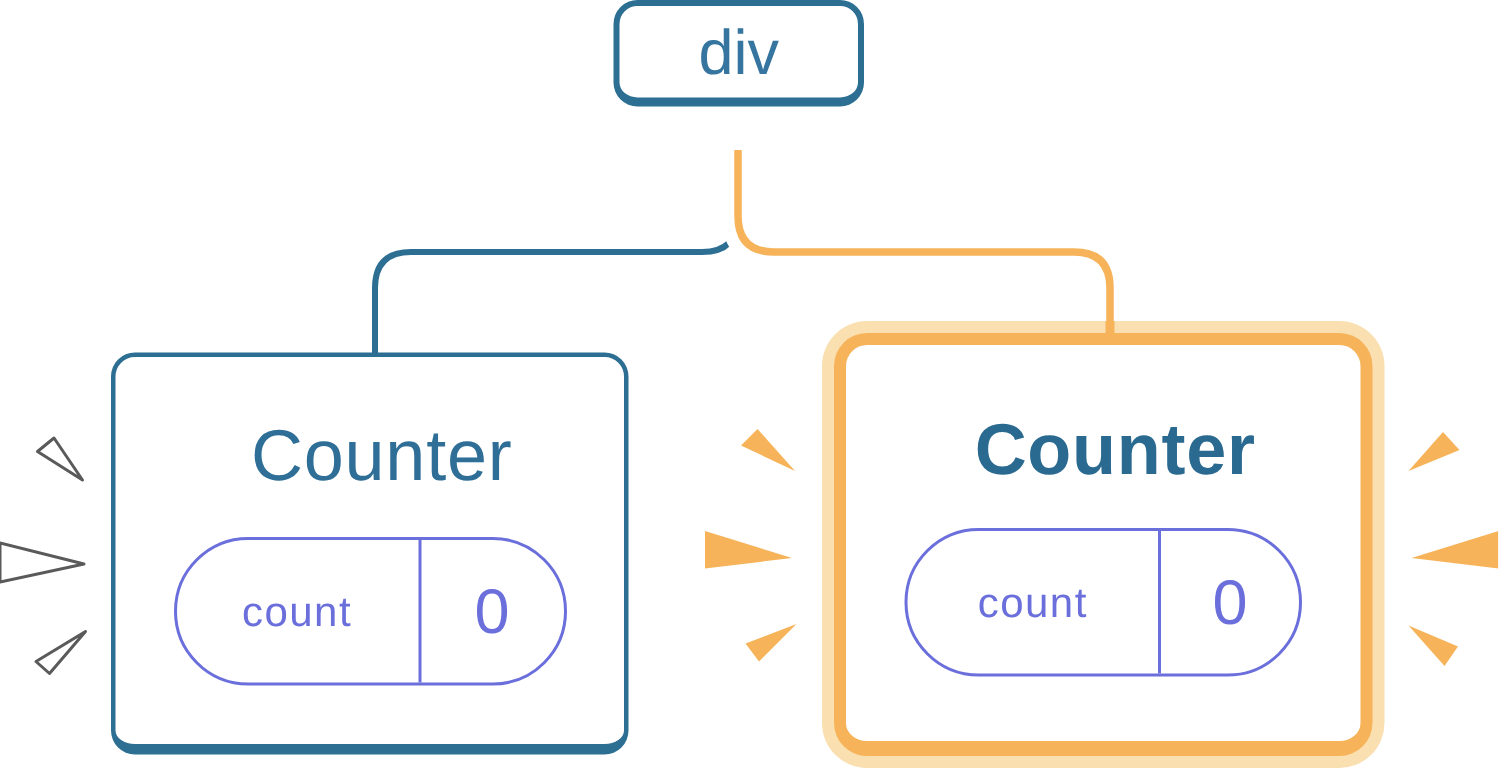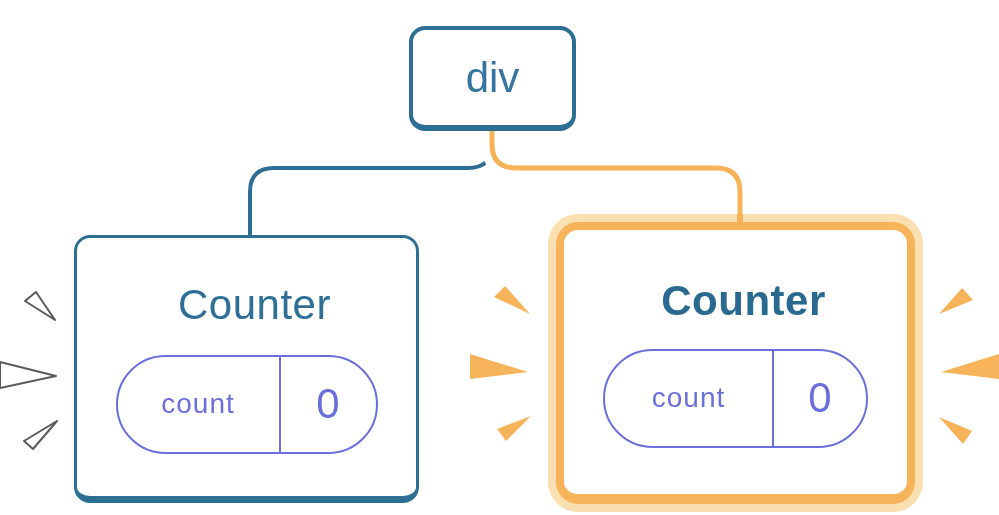--- a/index.html
+++ b/index.html
@@ -5,36 +5,36 @@
   html,body { margin:0; padding:0; background:#ffffff; }
   .stage {
     position:relative; width:999px; height:515px; overflow:hidden;
     background:#ffffff;
     font-family:"Liberation Sans", sans-serif;
   }
   .layer-svg { position:absolute; left:0; top:0; z-index:1; }
 
   
   .root-node {
-    position:absolute; left:409px; top:26px; width:167px; height:105px;
+    position:absolute; left:409px; top:0; width:167px; height:71px;
     box-sizing:border-box; background:#fff;
     border:4px solid #2D6E93; border-bottom-width:6px; border-radius:16px;
     display:flex; align-items:center; justify-content:center;
     font-size:42px; color:#35759F; z-index:2;
   }
 
   
   .counter-left {
     position:absolute; left:74px; top:235px; width:345px; height:268px;
     box-sizing:border-box; background:#fff;
     border:3px solid #2D6E93; border-bottom-width:7px; border-radius:16px;
     display:flex; flex-direction:column; align-items:center; justify-content:center;
     gap:26px; z-index:2;
   }
-  .counter-title { font-size:42px; font-weight:500; color:#2F6F97; letter-spacing:0.5px;margin-left:16px; }
+  .counter-title { font-size:48px; font-weight:500; color:#2F6F97; letter-spacing:0.5px;margin-left:16px; }
   .counter-title.bold { font-weight:700; color:#2B6A90; }
 
   
   .halo {
     position:absolute; left:548px; top:214px; width:375px; height:298px;
     box-sizing:border-box; background:#FAE0B0; border-radius:30px; padding:8px;
     z-index:2;
   }
   .counter-right {
     width:100%; height:100%; box-sizing:border-box; background:#fff;

